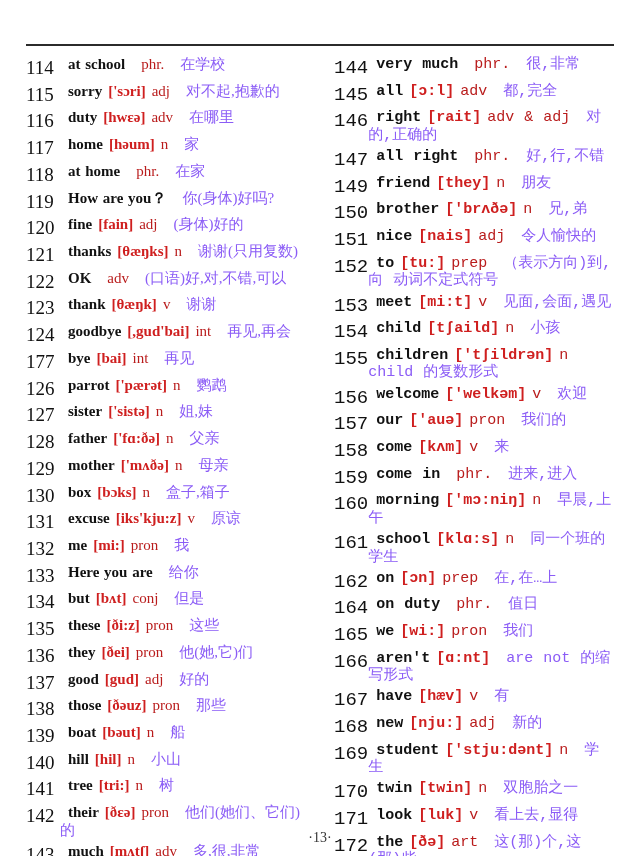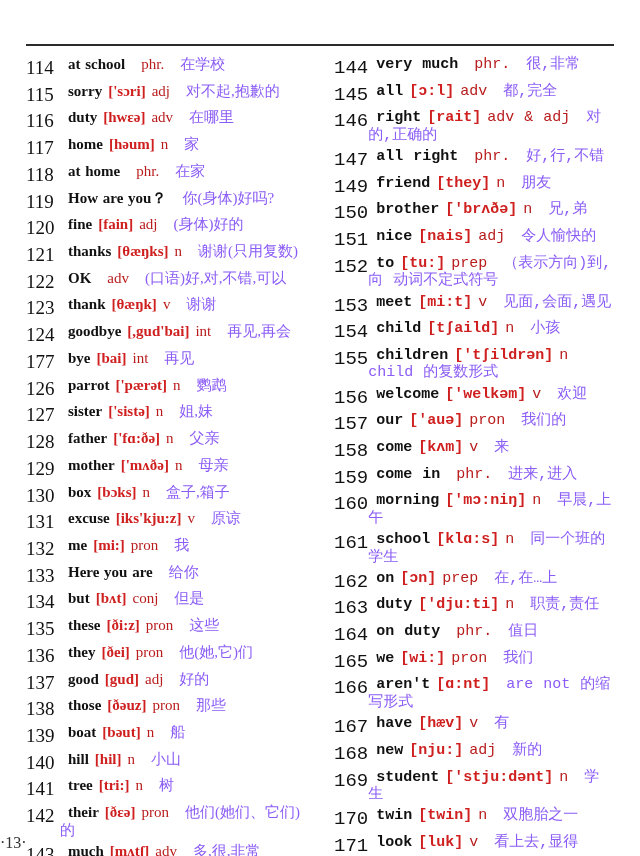--- a/index.html
+++ b/index.html
@@ -71,22 +71,23 @@
   }
   .cn {
     color: #8b5cf6;
   }
   .sp { display: inline-block; width: 6px; }
   .sp-wide { display: inline-block; width: 16px; }
   .footer {
     position: absolute;
     left: 0;
     right: 0;
-    bottom: 4px;
-    font-size: 16px;
+    bottom: 10px;
+    text-align: center;
+    font-size: 14px;
     color: #333;
   }
 </style>
 </head>
 <body>
 
 <div class="page">
   <div class="rule"></div>
   <div class="columns">
     <div class="col col-left" id="col-0">
@@ -278,24 +279,20 @@
         </div>
         <div class="entry">
           <div class="num">161</div>
           <div class="body"><span class="word">school</span><span class="sp"></span><span class="ipa">[klɑ:s]</span><span class="sp"></span><span class="pos">n</span><span class="sp-wide"></span><span class="cn">同一个班的学生</span></div>
         </div>
         <div class="entry">
           <div class="num">162</div>
           <div class="body"><span class="word">on</span><span class="sp"></span><span class="ipa">[ɔn]</span><span class="sp"></span><span class="pos">prep</span><span class="sp-wide"></span><span class="cn">在,在…上</span></div>
         </div>
         <div class="entry">
-          <div class="num">163</div>
-          <div class="body"><span class="word">duty</span><span class="sp"></span><span class="ipa">['dju:ti]</span><span class="sp"></span><span class="pos">n</span><span class="sp-wide"></span><span class="cn">职责,责任</span></div>
-        </div>
-        <div class="entry">
           <div class="num">164</div>
           <div class="body"><span class="word">on duty</span><span class="sp-wide"></span><span class="pos">phr.</span><span class="sp-wide"></span><span class="cn">值日</span></div>
         </div>
         <div class="entry">
           <div class="num">165</div>
           <div class="body"><span class="word">we</span><span class="sp"></span><span class="ipa">[wi:]</span><span class="sp"></span><span class="pos">pron</span><span class="sp-wide"></span><span class="cn">我们</span></div>
         </div>
         <div class="entry">
           <div class="num">166</div>
           <div class="body"><span class="word">aren't</span><span class="sp"></span><span class="ipa">[ɑ:nt]</span><span class="sp-wide"></span><span class="cn">are not 的缩写形式</span></div>

